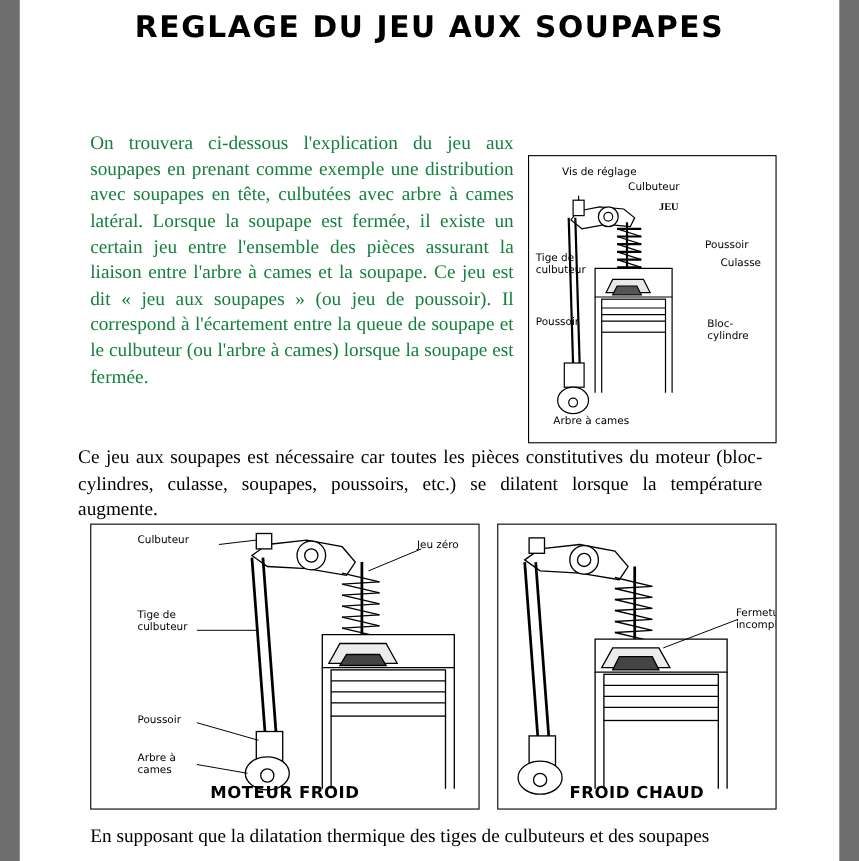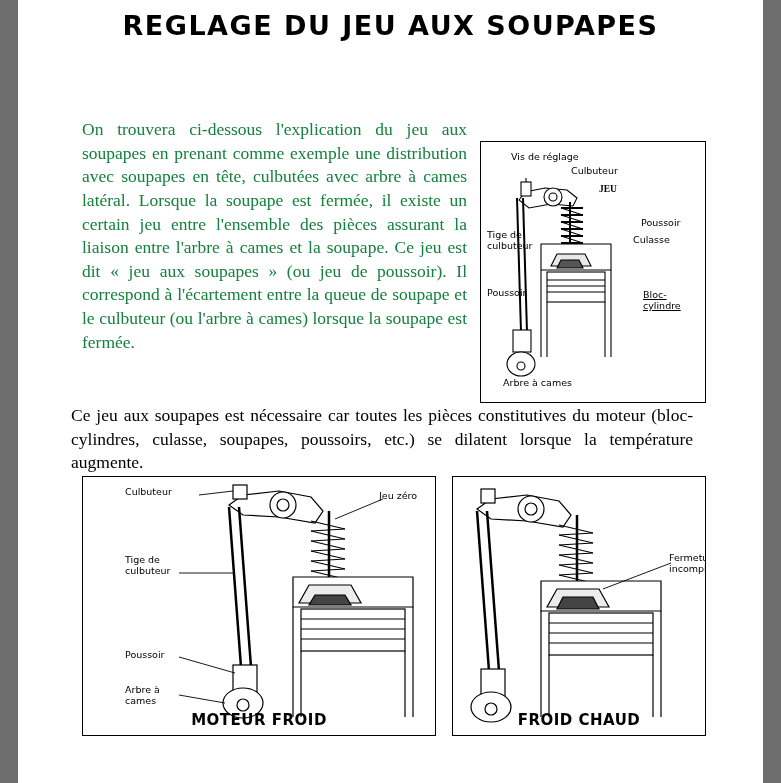--- a/index.html
+++ b/index.html
@@ -158,25 +158,25 @@
 
         <ellipse cx="40" cy="222" rx="14" ry="12" fill="#fff"></ellipse>
         <circle cx="40" cy="224" r="4" fill="#fff"></circle>
       </g>
     </svg>
 
     <div class="lbl" style="left:30px; top:10px;">Vis de réglage</div>
     <div class="lbl" style="left:90px; top:24px;">Culbuteur</div>
     <div class="lbl b" style="left:118px; top:42px;">JEU</div>
     <div class="lbl" style="left:160px; top:76px;">Poussoir</div>
-    <div class="lbl" style="left:152px; top:93px;">Culasse</div>
+    <div class="lbl" style="left:174px; top:93px;">Culasse</div>
     <div class="lbl" style="left:6px; top:88px;">Tige de
 culbuteur</div>
     <div class="lbl" style="left:6px; top:146px;">Poussoir</div>
-    <div class="lbl" style="left:162px; top:148px;text-decoration:underline;">Bloc-
+    <div class="lbl" style="left:162px; top:148px;">Bloc-
 cylindre</div>
     <div class="lbl" style="left:22px; top:236px;">Arbre à cames</div>
   </div>
 
   <div class="fig fig-cold">
     <svg width="349" height="255" viewBox="0 0 349 255">
       <g stroke="#000" fill="none" stroke-width="1.2">
 
         <path d="M146 28 L160 18 L196 14 L228 20 L240 34 L232 46 L196 40 L160 38 Z" fill="#fff"></path>
         <rect x="150" y="8" width="14" height="14" fill="#fff"></rect>
@@ -272,14 +272,15 @@
         <ellipse cx="38" cy="230" rx="20" ry="15" fill="#fff"></ellipse>
         <circle cx="38" cy="232" r="6" fill="#fff"></circle>
         <line x1="218" y1="86" x2="150" y2="112" stroke-width=".9"></line>
       </g>
     </svg>
     <div class="lbl" style="left:216px; top:76px;">Fermeture
 incomplète</div>
     <div class="fig-caption">FROID CHAUD</div>
   </div>
 
+  <div class="para-bottom">En supposant que la dilatation thermique des tiges de culbuteurs et des soupapes</div>
 
 </div>
 
 </body></html>

